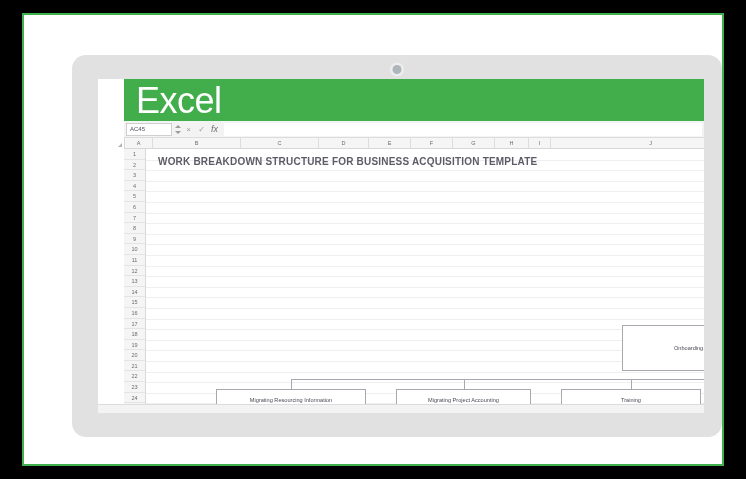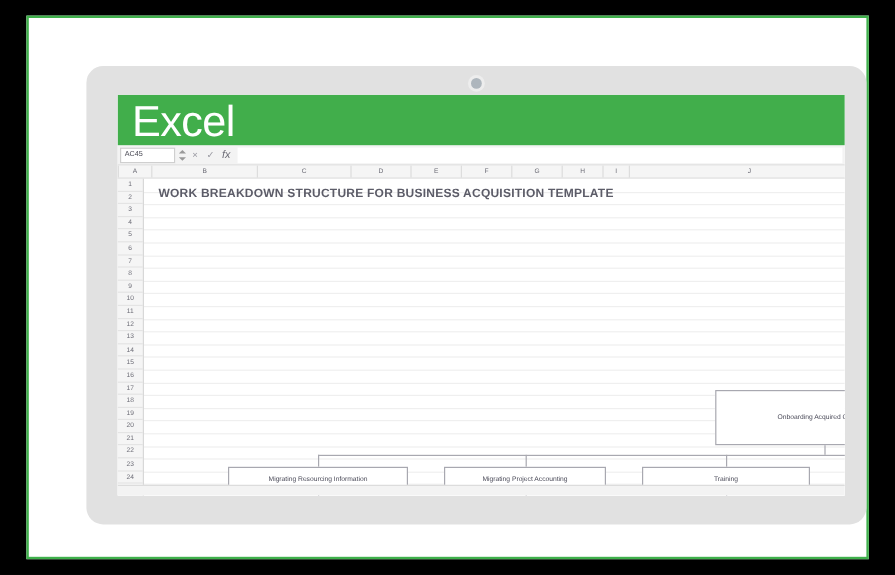--- a/index.html
+++ b/index.html
@@ -56,20 +56,21 @@
 
   
   .screen {
     position: absolute;
     left: 26px;
     top: 24px;
     width: 606px;
     height: 334px;
     background: #FFFFFF;
     overflow: hidden;
+    padding-left: 26px;
   }
 
   
   .app-band {
     position: relative;
     height: 42px;
     background: #41AE4B;
     overflow: hidden;
   }
   .app-band .app-logo {

